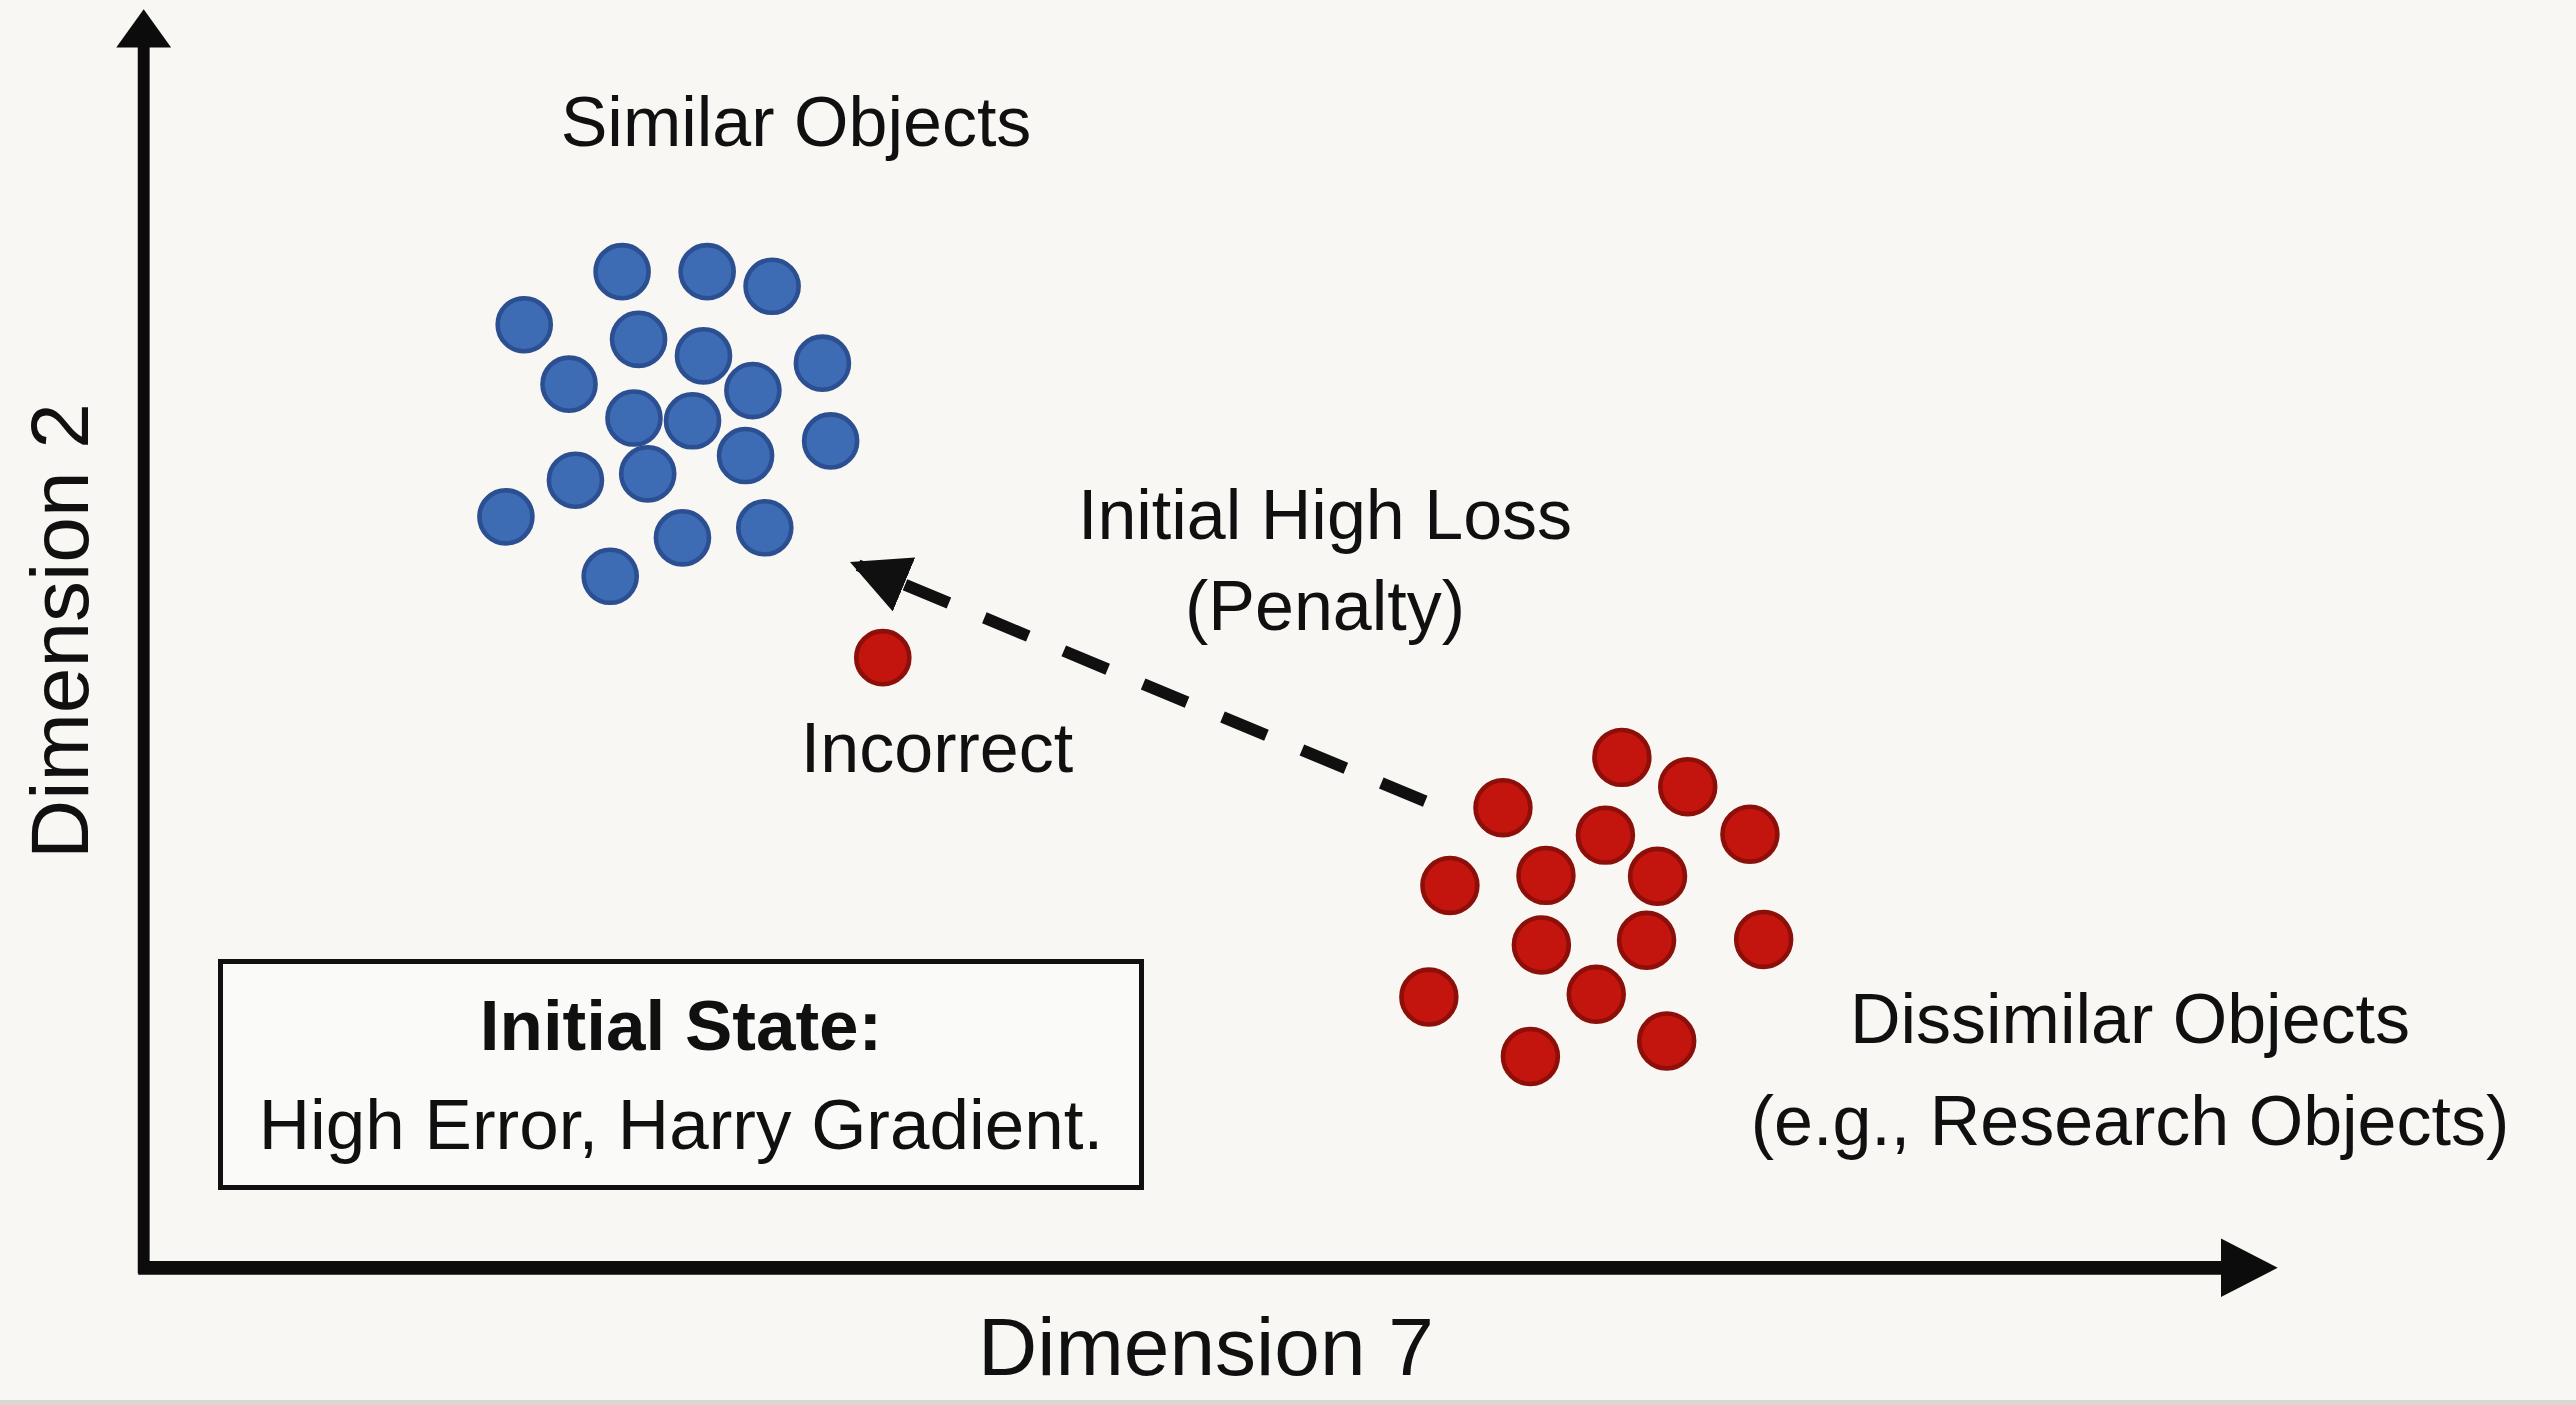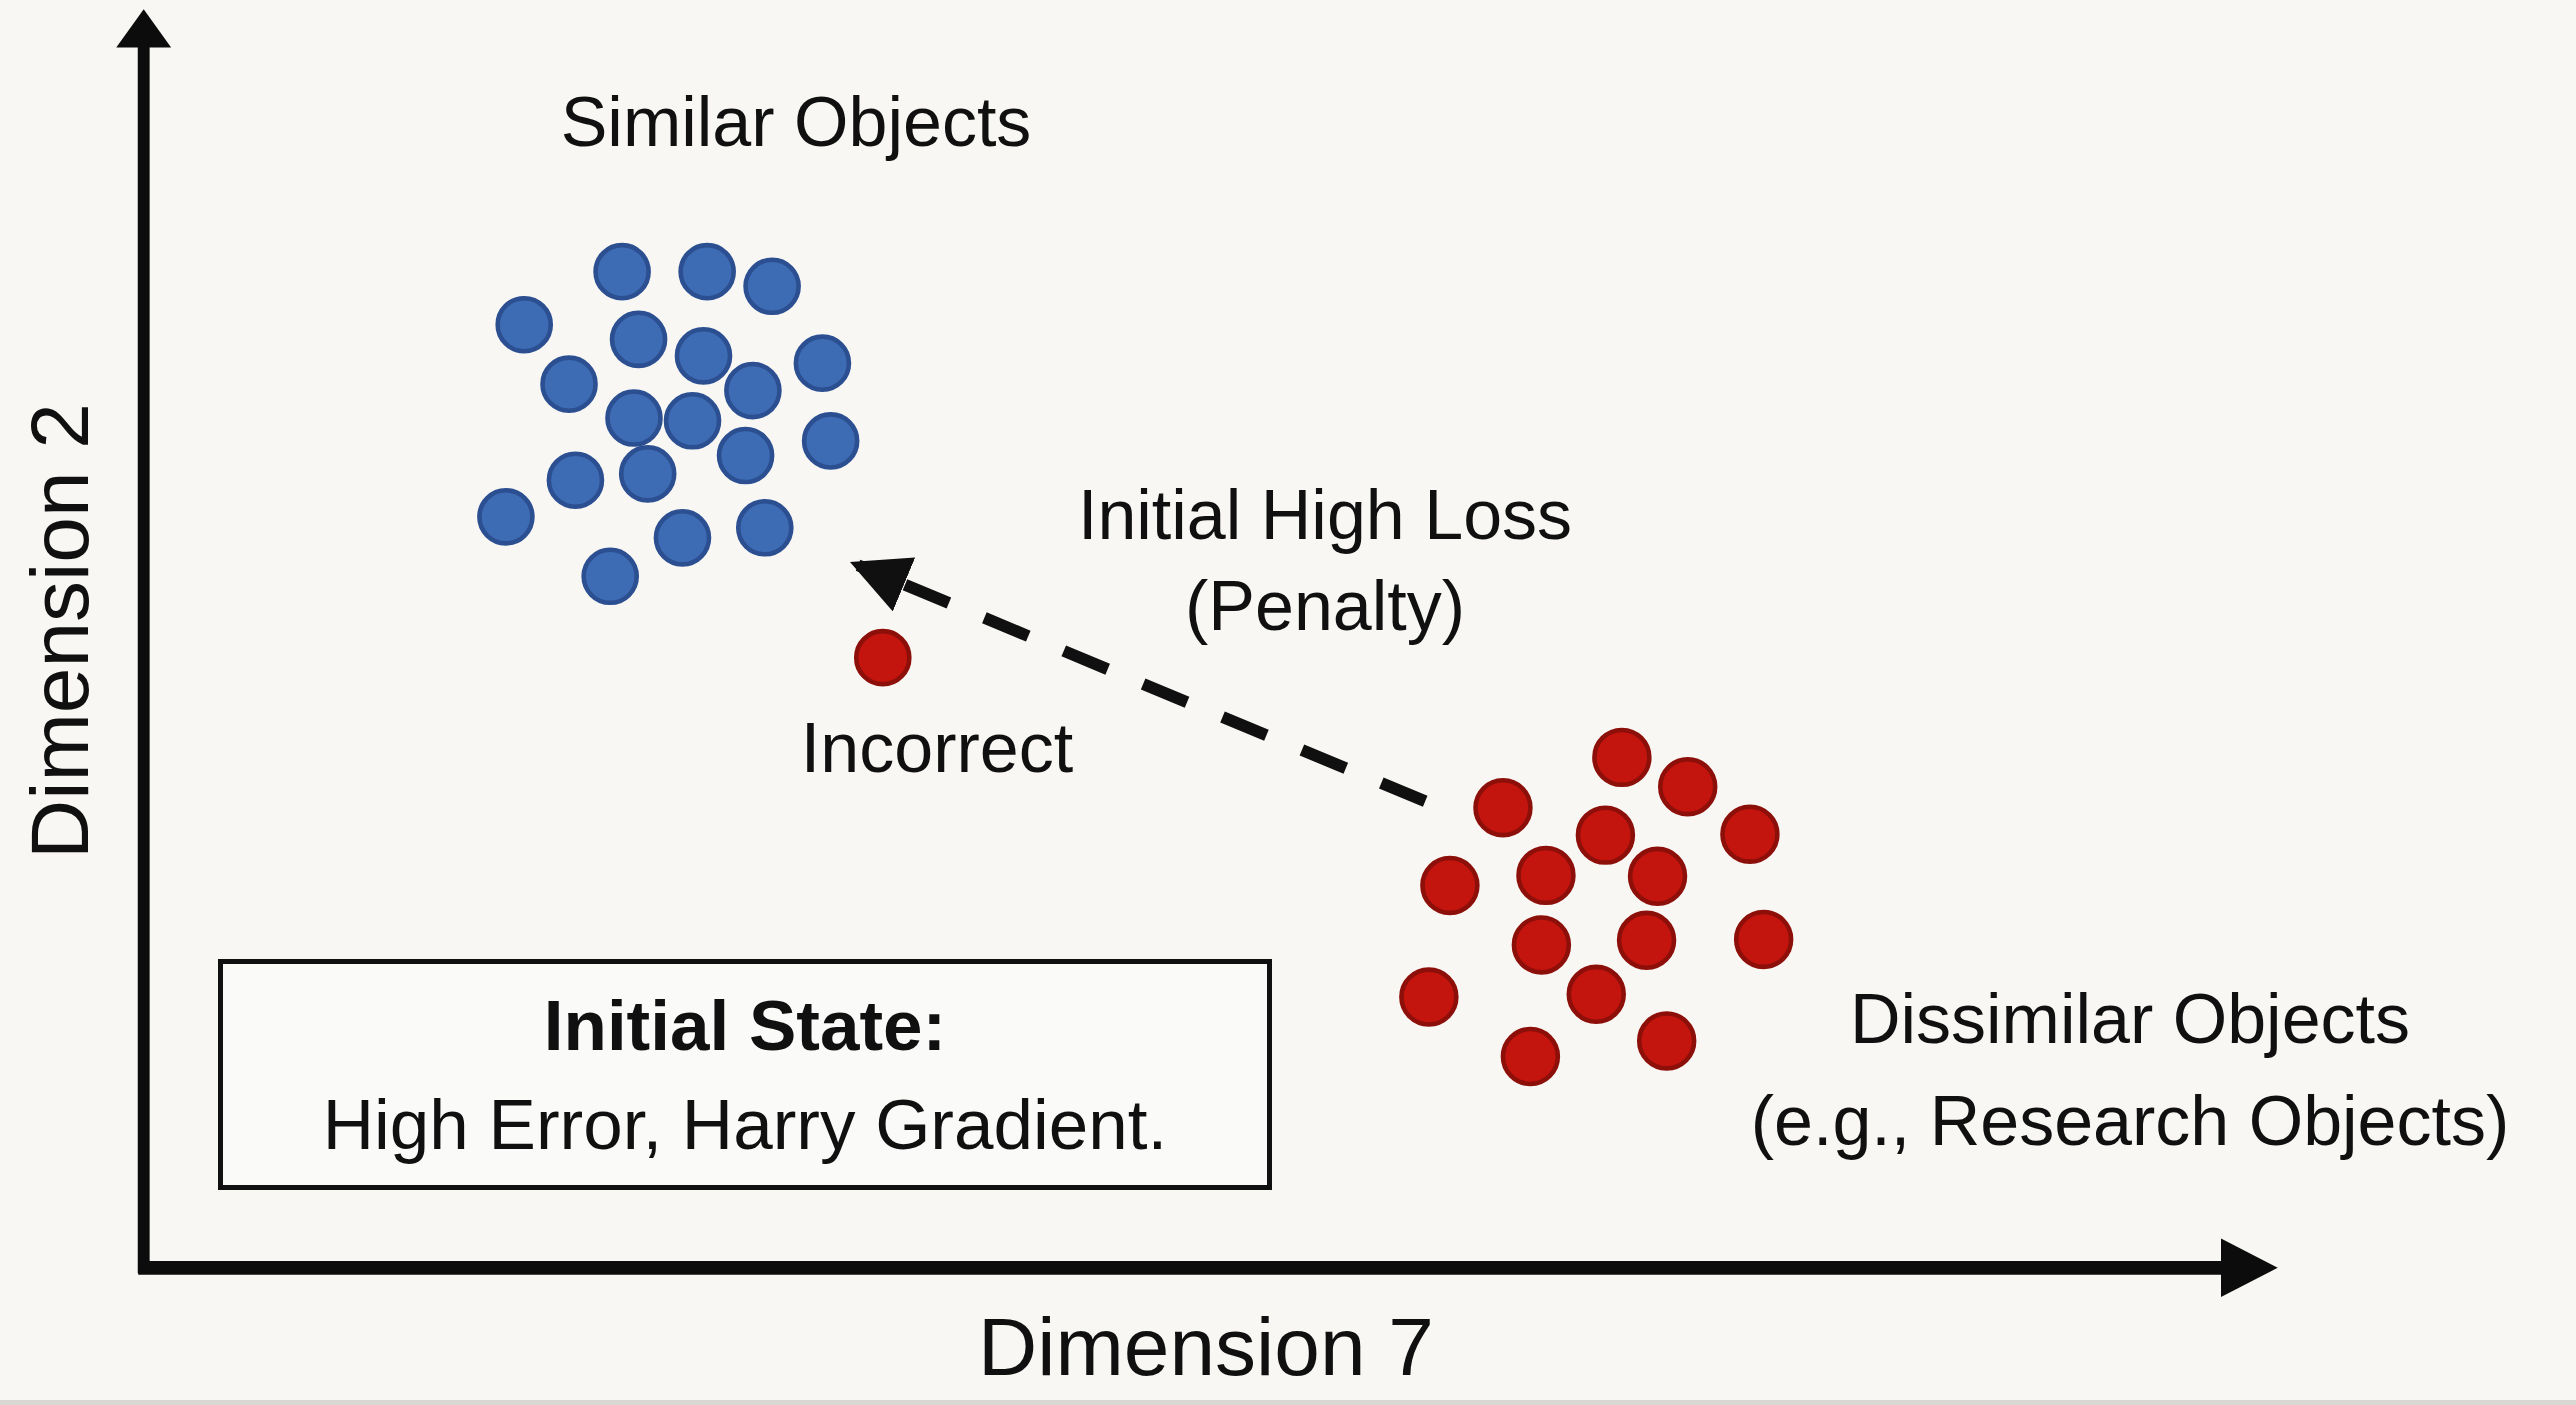--- a/index.html
+++ b/index.html
@@ -20,21 +20,21 @@
     color:#101010;
   }
   .label span{display:block;}
   .fs-cluster{font-size:70px;line-height:91px;}
   .fs-cluster.wide span{line-height:102px;}
   .fs-axis{font-size:82px;line-height:88px;}
   .rot-ccw{transform:translate(-50%,-50%) rotate(-90deg);}
   .state-box{
     position:absolute;
     left:218px;top:959px;
-    width:1054px;height:231px;
+    width:926px;height:231px;
     box-sizing:border-box;
     border:5.5px solid #101010;
     background:rgba(255,255,255,0.35);
     display:flex;flex-direction:column;
     align-items:center;justify-content:center;
     text-align:center;
   }
   .state-box .box-line{font-size:71px;line-height:99px;white-space:nowrap;}
   .state-box .box-line.bold{font-weight:bold;}
   .bottom-strip{

